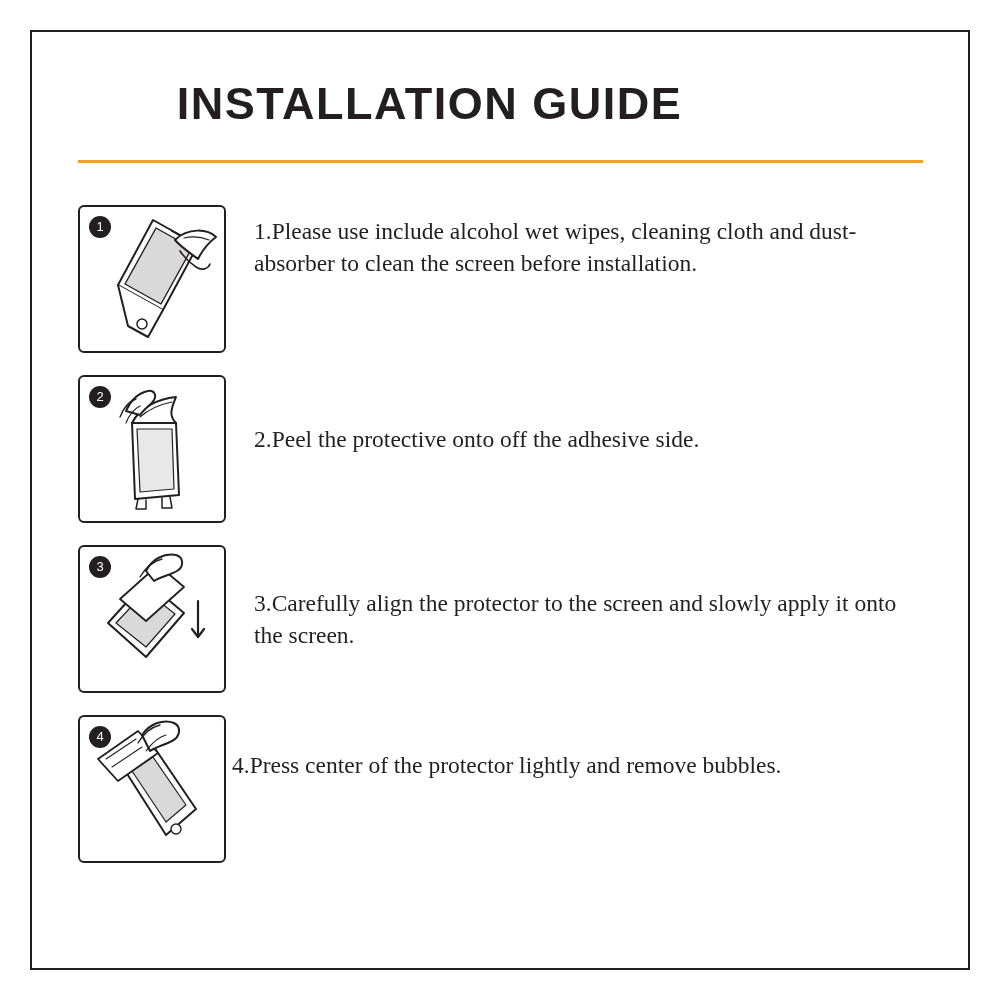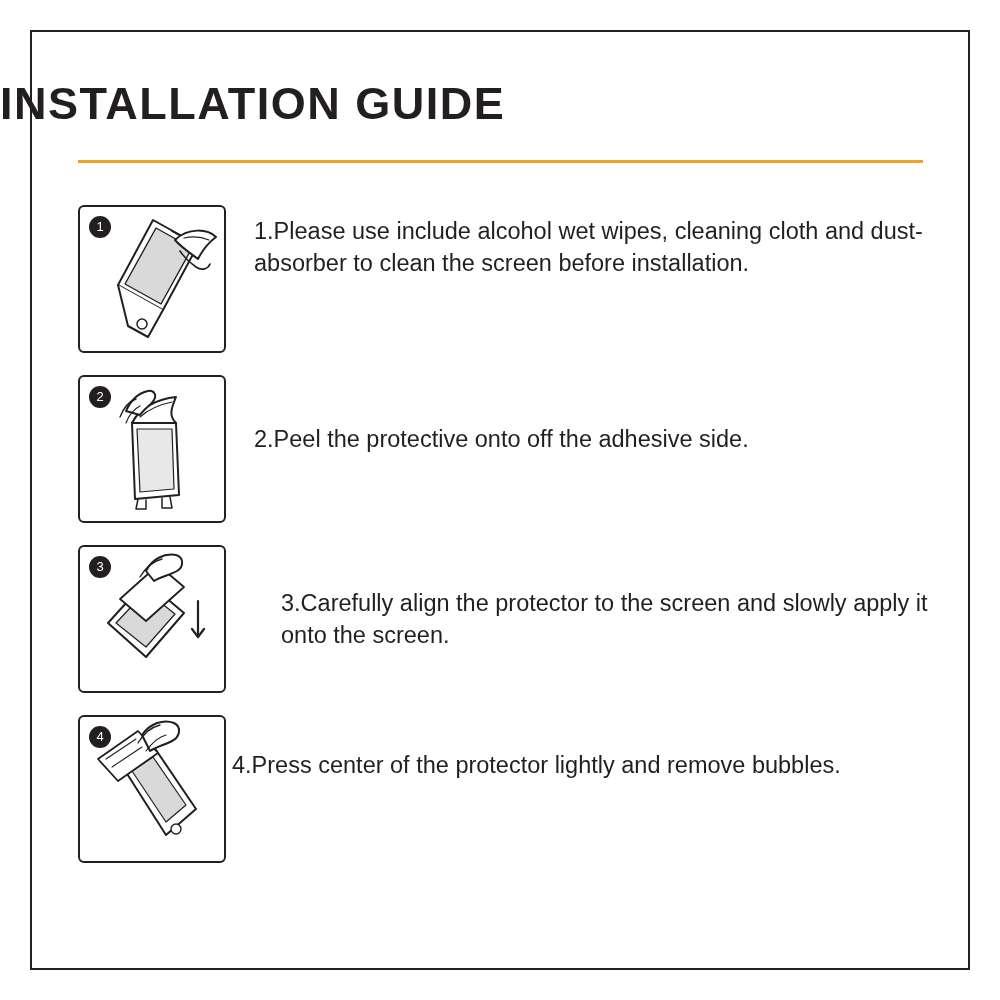--- a/index.html
+++ b/index.html
@@ -29,20 +29,21 @@
     height: 940px;
     border: 2px solid #231f20;
     box-sizing: border-box;
     pointer-events: none;
   }
   .guide-title {
     position: absolute;
     left: 0;
     top: 78px;
     width: 859px;
+    text-align: center;
     font-size: 45px;
     font-weight: bold;
     letter-spacing: 1.5px;
     color: #231f20;
     font-family: "Liberation Sans", sans-serif;
   }
   .title-rule {
     position: absolute;
     left: 78px;
     top: 160px;
@@ -94,28 +95,28 @@
     width: 148px;
     height: 148px;
   }
   .step-text {
     flex: 1;
     padding-left: 28px;
     padding-top: 12px;
     font-size: 23.5px;
     line-height: 1.38;
     color: #231f20;
-    font-family: Liberation Sans, sans-serif;
+    font-family: Liberation Serif, serif;
   }
   .step-text .num {
     display: inline;
   }
   .step-1 .step-text { padding-top: 10px; }
   .step-2 .step-text { padding-top: 48px; }
-  .step-3 .step-text { padding-top: 42px; margin-left: 27px; }
+  .step-3 .step-text { padding-top: 42px; }
   .step-4 .step-text { padding-top: 34px; padding-left: 6px; }
 </style>
 </head>
 <body>
 
 <div class="page">
 
   <div class="page-border"></div>
 
   <div class="guide-title">INSTALLATION GUIDE</div>

